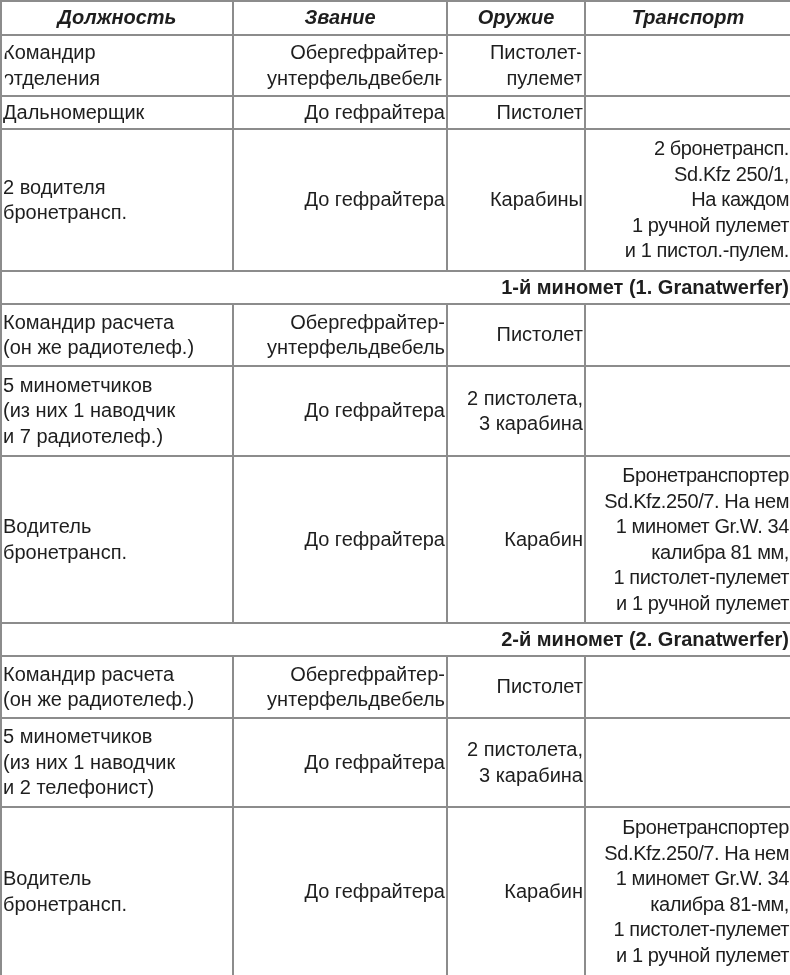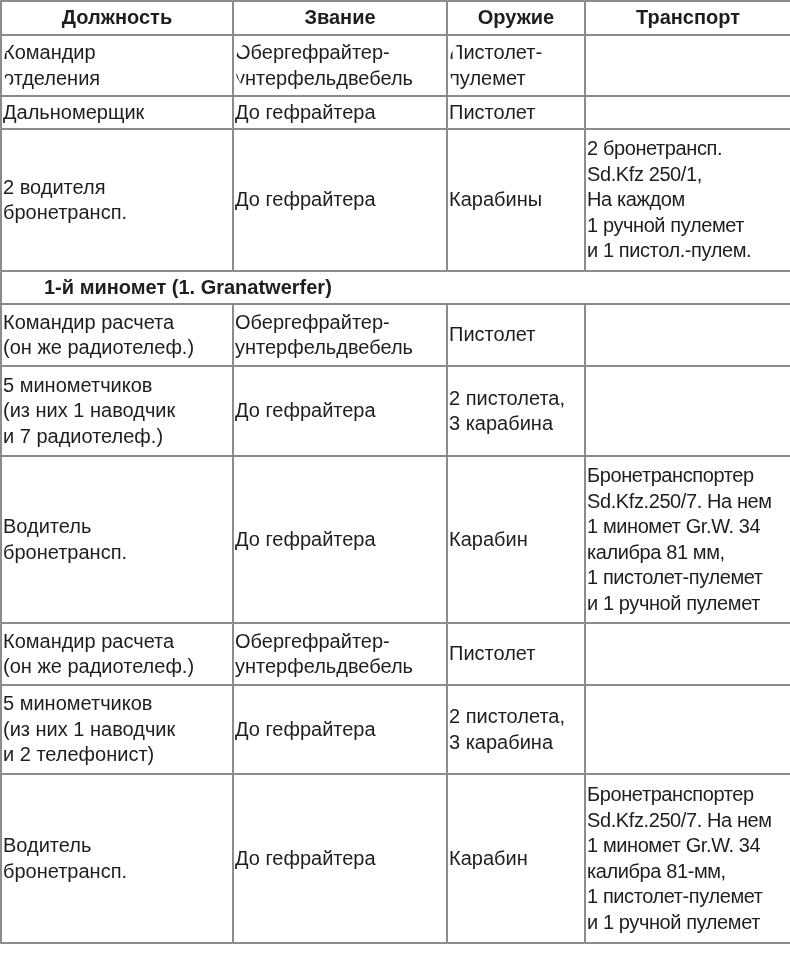--- a/index.html
+++ b/index.html
@@ -22,26 +22,27 @@
     padding: 0 1px;
     vertical-align: middle;
     overflow: hidden;
     white-space: nowrap;
   }
   table.roster th {
     font-weight: bold;
     text-align: center;
     height: 32px;
     font-size: 20px;
+    font-style: italic;
   }
   td.left { text-align: left; padding-left: 1px; }
-  td.center { text-align: left; }
+  td.center { text-align: right; }
   tr.section td {
     font-weight: bold;
-    text-align: left;
+    text-align: right;
     height: 31px;
     padding-left: 42px;
   }
   .line { display: block; }
   tr.r-a td { height: 59px; border-radius: 29px; }
   tr.r-b td { height: 31px; }
   tr.r-c td { height: 140px; }
   tr.r-d td { height: 60px; }
   tr.r-e td { height: 88px; }
   tr.r-f td { height: 165px; }
@@ -163,20 +164,23 @@
       <td class="center transport">
         <span class="line">Бронетранспортер</span>
         <span class="line">Sd.Kfz.250/7. На нем</span>
         <span class="line">1 миномет Gr.W. 34</span>
         <span class="line">калибра 81 мм,</span>
         <span class="line">1 пистолет-пулемет</span>
         <span class="line">и 1 ручной пулемет</span>
       </td>
     </tr>
 
+    <tr class="section">
+      <td colspan="4">2-й миномет (2. Granatwerfer)</td>
+    </tr>
     <tr class="r-g">
       <td class="left">
         <span class="line">Командир расчета</span>
         <span class="line">(он же радиотелеф.)</span>
       </td>
       <td class="center">
         <span class="line">Обергефрайтер-</span>
         <span class="line">унтерфельдвебель</span>
       </td>
       <td class="center">

